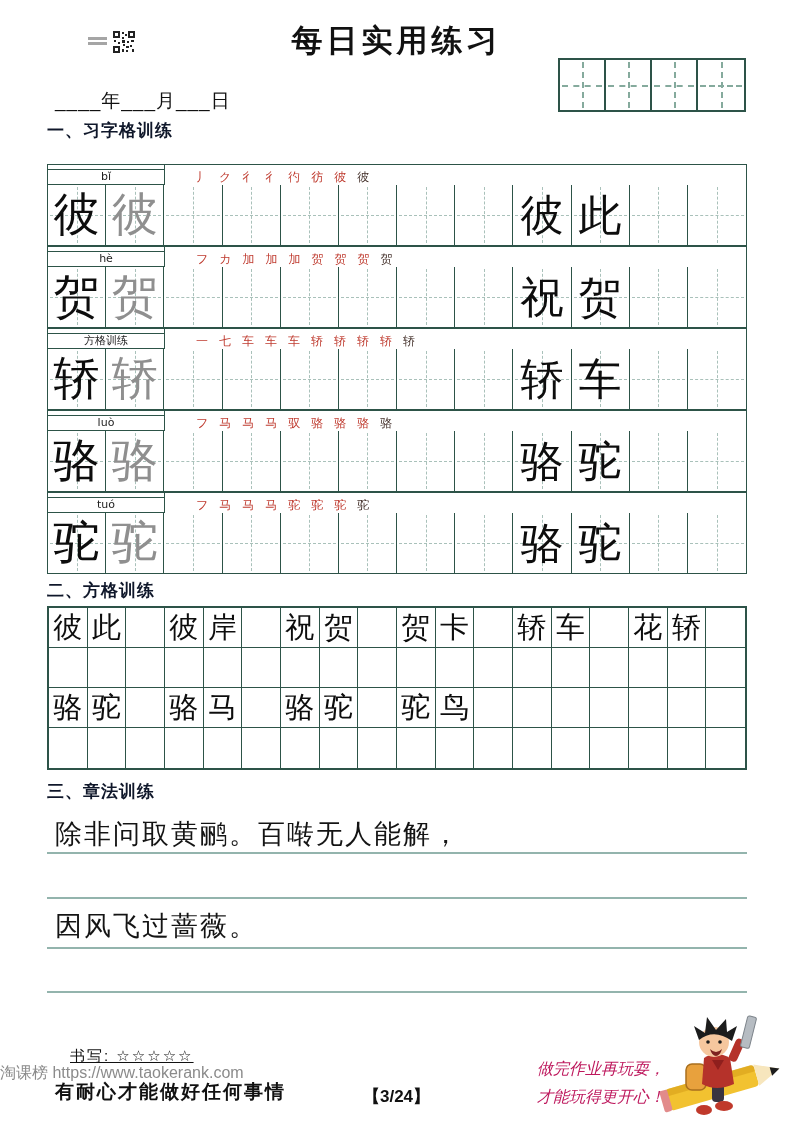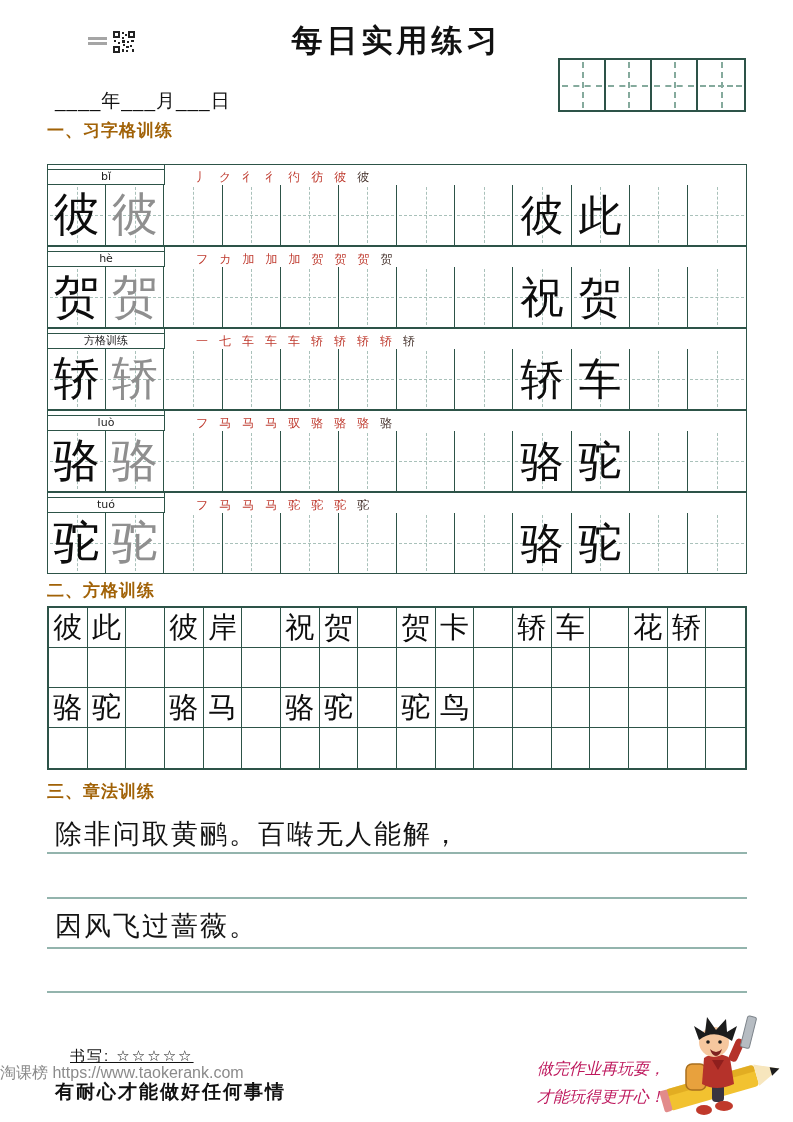--- a/index.html
+++ b/index.html
@@ -24,21 +24,21 @@
   #qr-icon{left:112px;top:30px;}
   #date-line{left:55px;top:88px;font-size:19px;letter-spacing:1px;}
   #grade-line{left:323px;top:88px;font-size:19px;}
   #name-grid{left:558px;top:58px;width:188px;height:54px;border:2px solid var(--dk);
     display:grid;grid-template-columns:repeat(4,1fr);box-sizing:border-box;background:#fff;}
   .ng-cell{position:relative;border-right:2px solid var(--dk);}
   .ng-cell:last-child{border-right:none;}
   .ng-cell::before{content:"";position:absolute;top:2px;bottom:2px;left:50%;border-left:2px dashed #85aa9d;}
   .ng-cell::after{content:"";position:absolute;left:2px;right:2px;top:50%;border-top:2px dashed #85aa9d;}
 
-  .sec-heading{font-size:17px;font-weight:bold;letter-spacing:1px;color:#a16207;}
+  .sec-heading{font-size:17px;font-weight:bold;letter-spacing:1px;color:#0f172a;}
   #s1-heading{left:47px;top:119px;}
   #s2-heading{left:47px;top:579px;}
   #s3-heading{left:47px;top:780px;}
 
   
   #s1-units{left:47px;top:164px;width:700px;}
   .unit{position:relative;height:82px;}
   .unit-header{position:absolute;top:0;left:0;right:0;height:26px;border:1px solid var(--dk);
     display:flex;box-sizing:border-box;background:#fff;gap:21px;}
   .pinyin-box{width:116px;flex:none;position:relative;border-right:1px solid var(--dk);}
@@ -451,20 +451,21 @@
   <div class="abs passage" id="s3-line1">除非问取黄鹂。百啭无人能解，</div>
   <div class="abs rule" id="rule1"></div>
   <div class="abs rule" id="rule2"></div>
   <div class="abs passage" id="s3-line2">因风飞过蔷薇。</div>
   <div class="abs rule" id="rule3"></div>
   <div class="abs rule" id="rule4"></div>
 
   <div class="abs" id="rating">书写: ☆☆☆☆☆</div>
   <div class="abs" id="motto">有耐心才能做好任何事情</div>
   <div class="abs" id="watermark">淘课榜 https://www.taokerank.com</div>
+  <div class="abs" id="page-number">【3/24】</div>
   <div class="abs" id="slogan">
     <div>做完作业再玩耍，</div>
     <div>才能玩得更开心！</div>
   </div>
   <svg class="abs" id="mascot" width="140" height="106" viewBox="0 0 140 106">
 
     <g transform="rotate(-16 70 72)">
       <rect x="14" y="60" width="92" height="22" rx="4" fill="#f2c230"></rect>
       <rect x="14" y="60" width="92" height="7" rx="3" fill="#d9a21c" opacity="0.65"></rect>
       <polygon points="106,60 130,71 106,82" fill="#f7e6bd"></polygon>

